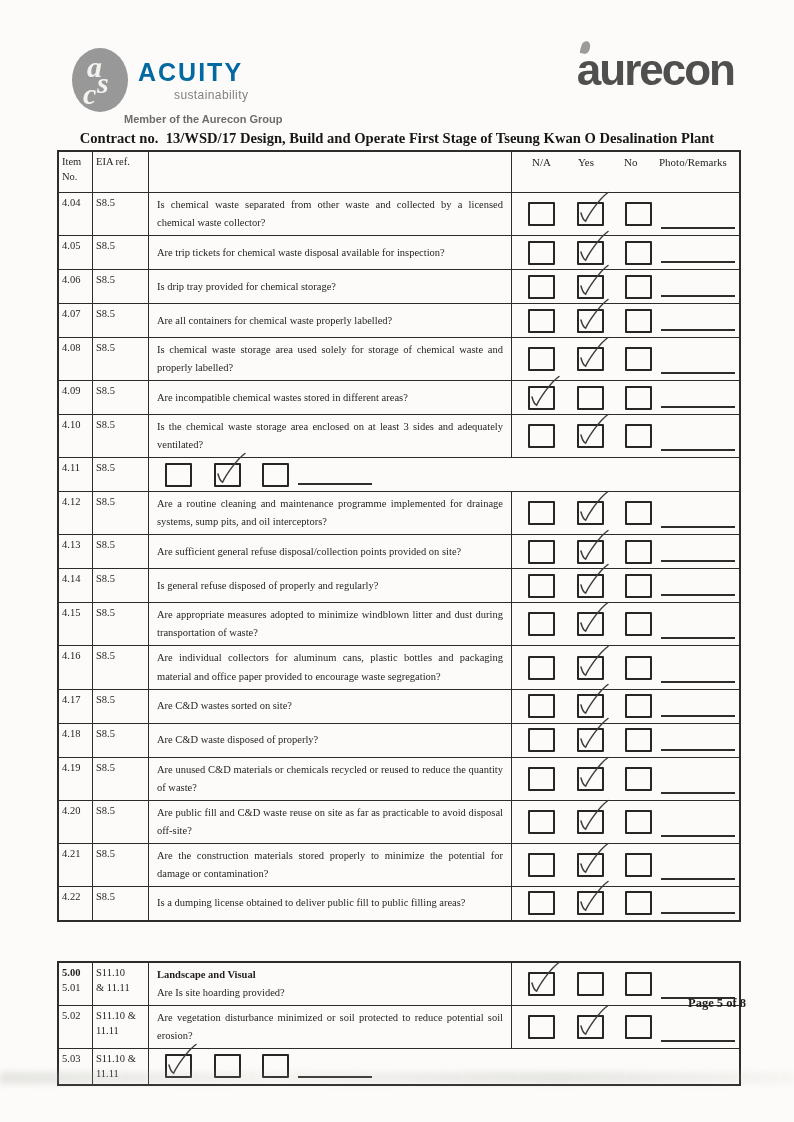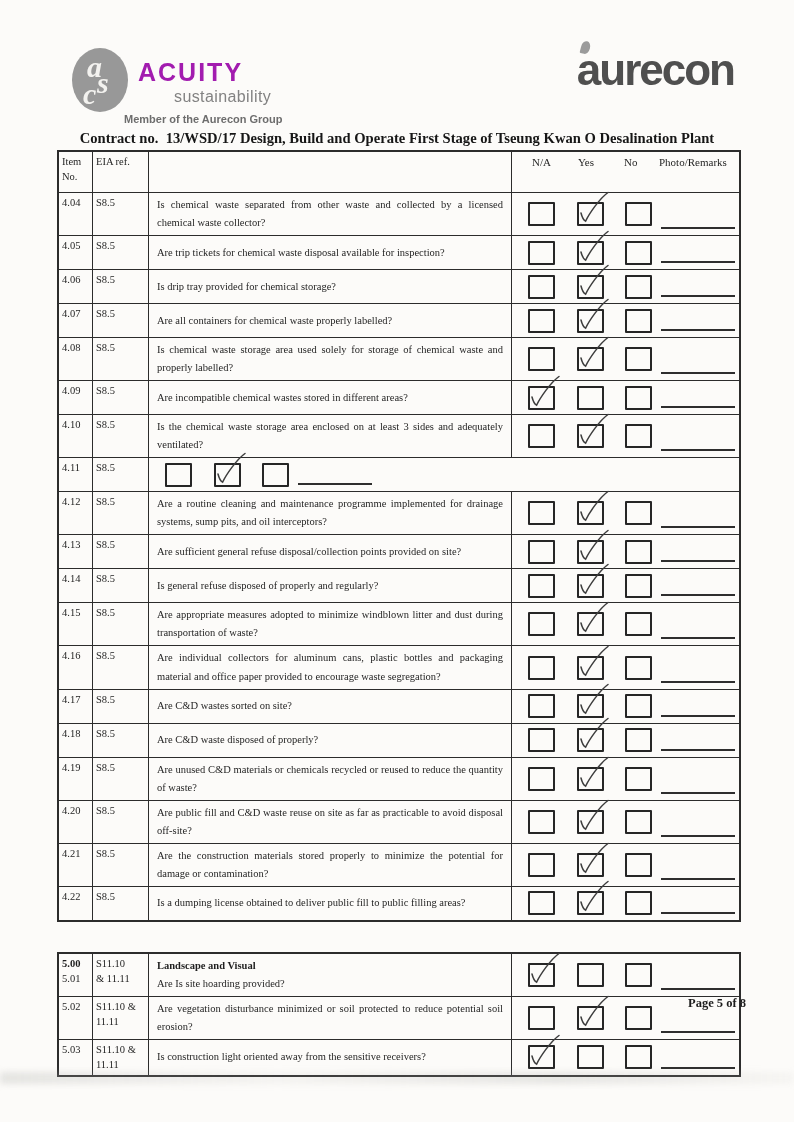--- a/index.html
+++ b/index.html
@@ -5,23 +5,23 @@
   html,body { margin:0; padding:0; background:#e8e8e8; }
   .page {
     position:relative; width:794px; height:1122px; margin:0 auto;
     background:#fcfbf9; overflow:hidden;
     font-family:"Liberation Serif", serif; color:#1f1f1f;
   }
   
   .acuity { position:absolute; left:70px; top:44px; }
   .acuity-mono { position:absolute; left:0; top:2px; }
   .acuity-name { position:absolute; left:68px; top:14px; font-family:"Liberation Sans",sans-serif;
-    font-weight:700; font-size:25px; letter-spacing:2px; color:#a21caf; }
+    font-weight:700; font-size:25px; letter-spacing:2px; color:#0369a1; }
   .acuity-sub { position:absolute; left:104px; top:44px; font-family:"Liberation Sans",sans-serif;
-    font-size:16px; color:#828282; letter-spacing:0.4px; }
+    font-size:12px; color:#828282; letter-spacing:0.4px; }
   .acuity-tag { position:absolute; left:54px; top:69px; font-family:"Liberation Sans",sans-serif;
     font-size:11px; font-weight:700; color:#6d6d6d; }
   .aurecon { position:absolute; right:60px; top:48px; font-family:"Liberation Sans",sans-serif;
     font-weight:700; font-size:44px; letter-spacing:-2px; color:#4f4f4f; line-height:1; }
   .aurecon .a1 { position:relative; display:inline-block; }
   .aurecon .a1::before { content:""; position:absolute; left:4px; top:-7px; width:9px; height:13px;
     background:#9b9b9b; border-radius:65% 60% 60% 12%; transform:rotate(14deg); }
   
   .doc-title { position:absolute; left:57px; top:130px; width:680px; text-align:center;
     font-weight:700; font-size:14.6px; white-space:nowrap; color:#161616; }
@@ -44,21 +44,21 @@
   
   .h-lab { position:absolute; top:4px; font-size:11px; }
   .h-na  { left:20px; } .h-yes { left:66px; } .h-no { left:112px; } .h-photo { left:147px; }
   
   .box { position:absolute; top:50%; transform:translateY(-50%); width:23px; height:20px;
     border:2px solid #262626; border-radius:1px; background:transparent; }
   .b-na { left:16px; } .b-yes { left:65px; } .b-no { left:113px; }
   .tick { position:absolute; left:-5px; top:-14px; width:37px; height:37px; overflow:visible; }
   .tick path { fill:none; stroke:#3d3d3d; stroke-width:1.5; stroke-linecap:round; }
   .remark-line { position:absolute; right:4px; bottom:6px; width:74px; border-top:2px solid #2e2e2e; }
-  .tbl2 { margin-top:0; }
+  .tbl2 { margin-top:9px; }
   
   .page-number { position:absolute; right:48px; top:996px; font-size:12.5px; font-weight:700; color:#1c1c1c; }
   .smudge { position:absolute; left:0px; top:1072px; width:794px; height:12px;
     background:linear-gradient(90deg, rgba(170,170,165,0.28), rgba(190,190,185,0.12) 35%, rgba(168,168,162,0.26) 70%, rgba(200,200,195,0.10));
     filter:blur(3px); }
 </style>
 </head>
 <body>
 
 <div class="page">
@@ -688,24 +688,20 @@
     </div>
         <div class="row">
       <div class="c-item">
         <span>5.03</span>
 
       </div>
       <div class="c-ref">
         <span>S11.10 &amp;</span>
         <span>11.11</span>
       </div>
-      <div class="c-q">
-
-        <div class="q-text">Is construction light oriented away from the sensitive receivers?</div>
-      </div>
       <div class="c-check">
         <span class="box b-na">
           <svg class="tick" viewBox="0 0 37 37">
                 <path d="M7 23 C8 27 9.5 30 11.6 31.2 C15 24 25.5 8.5 34 2.5"></path>
               </svg>
         </span>
         <span class="box b-yes">
           
         </span>
         <span class="box b-no">

